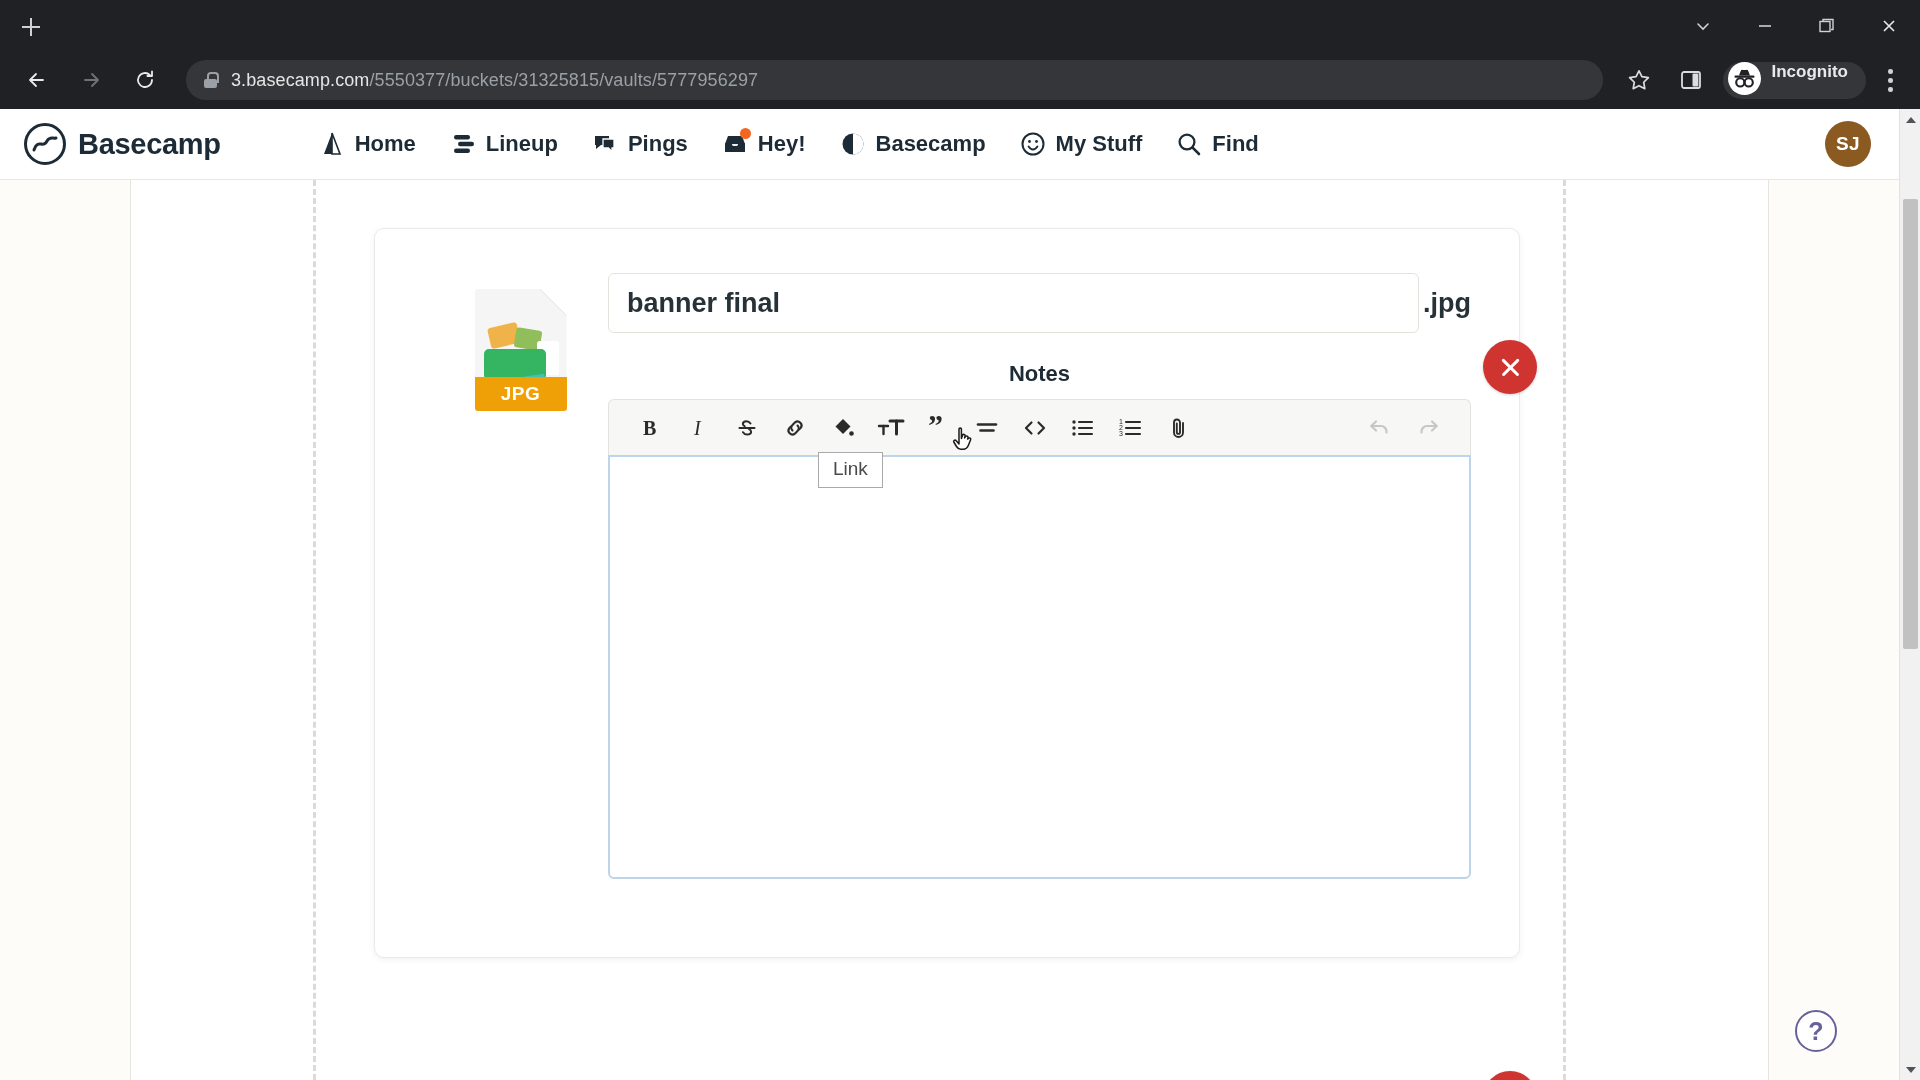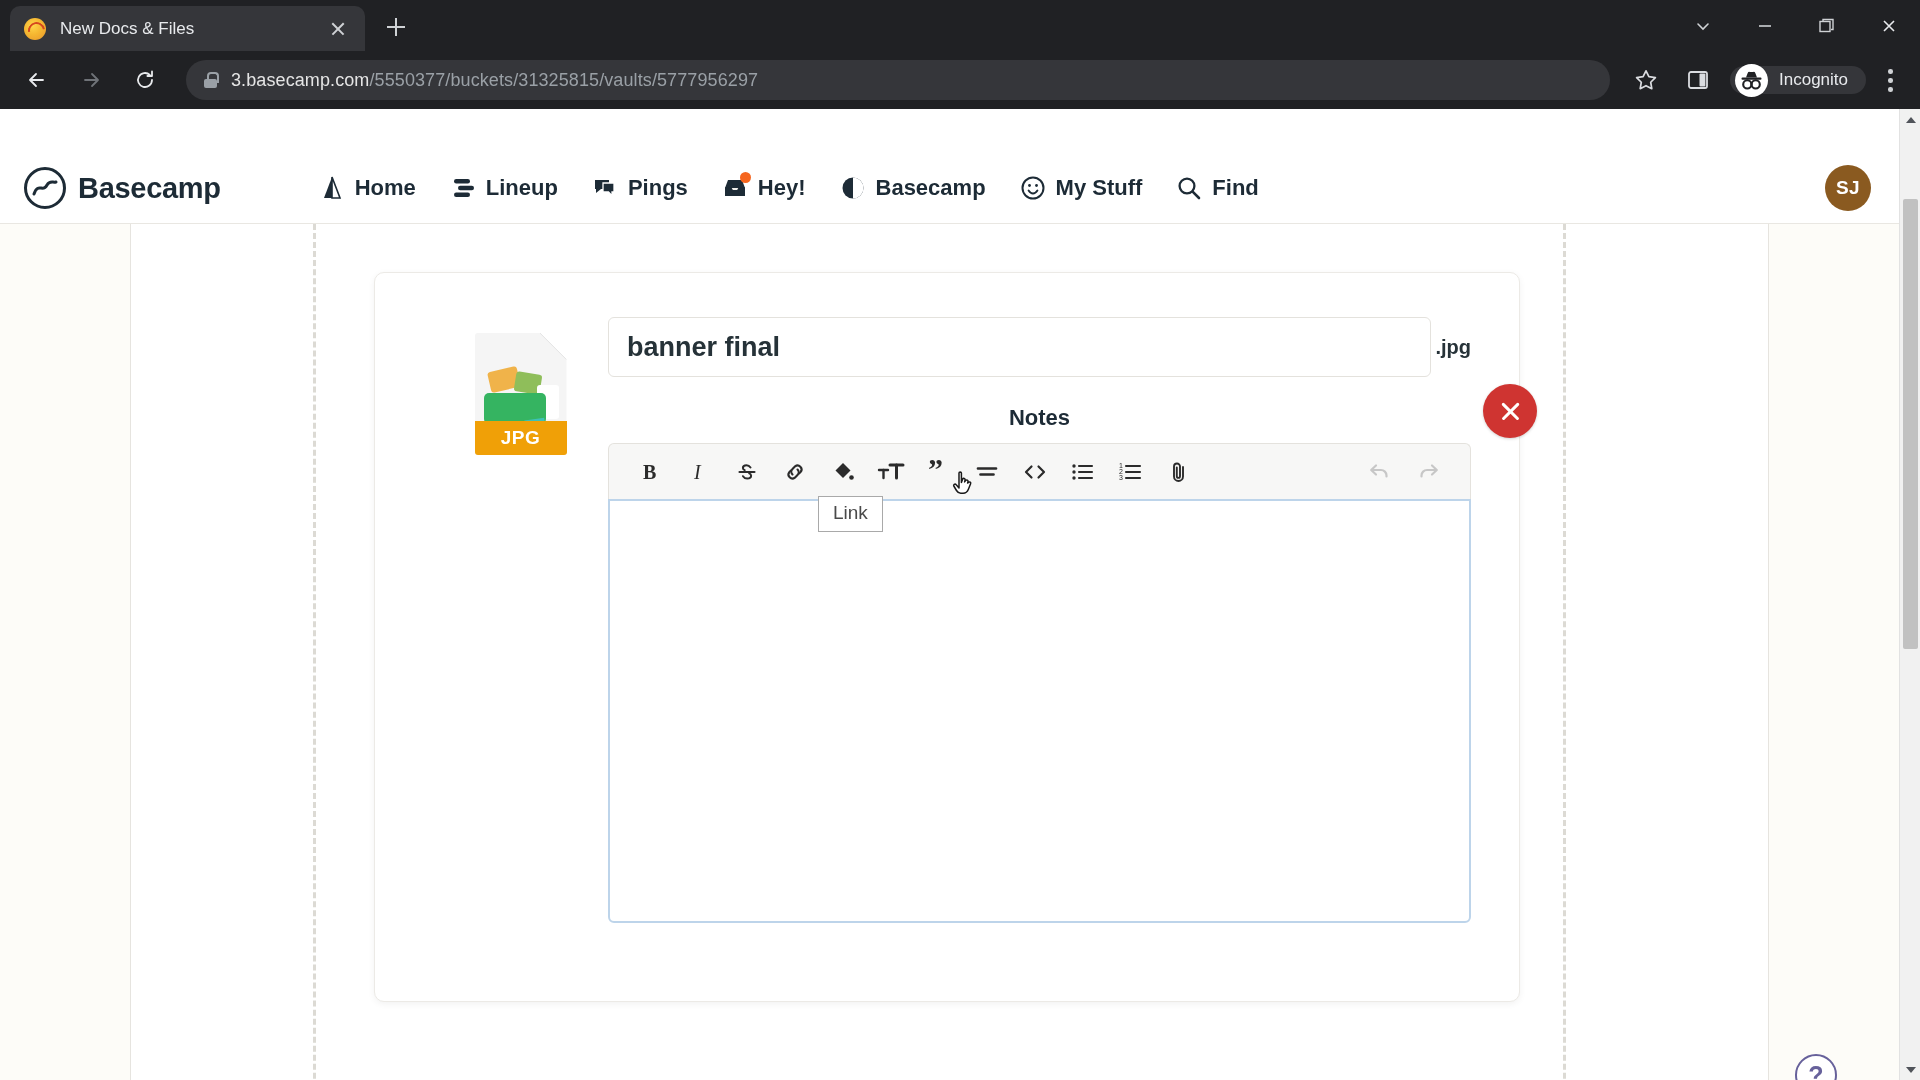--- a/index.html
+++ b/index.html
@@ -91,22 +91,22 @@
     border: 2px solid #9aa0a6; border-bottom: none; border-radius: 4px 4px 0 0;
   }
   .url { font-size: 18px; color: #9aa0a6; white-space: nowrap; letter-spacing: .1px; }
   .url b { color: #e5e5e5; font-weight: 400; }
 
   .star { width: 44px; height: 44px; position: relative; margin-left: 4px; }
   .star svg { position: absolute; left: 50%; top: 50%; transform: translate(-50%,-50%); }
   .sidepanel { width: 44px; height: 44px; position: relative; margin-left: 8px; }
   .sidepanel svg { position: absolute; left: 50%; top: 50%; transform: translate(-50%,-50%); }
   .incognito {
-    height: 28px; background: #35363a; border-radius: 21px;
-    display: flex; align-items: center; padding: 0 18px 0 5px; margin-left: 10px;
+    height: 37px; background: #35363a; border-radius: 21px;
+    display: flex; padding: 0 18px 0 5px; margin-left: 10px; font-weight: bold;
   }
   .incog-icon {
     width: 33px; height: 33px; border-radius: 50%; background: #ffffff;
     position: relative; flex: none; margin-right: 11px;
   }
   .incog-label { color: #e8eaed; font-size: 17px; }
   .kebab { width: 40px; height: 44px; position: relative; margin-left: 4px; }
   .kebab i {
     position: absolute; left: 18px; width: 4.5px; height: 4.5px;
     border-radius: 50%; background: #cfd2d5;
@@ -117,21 +117,20 @@
 
   
   .page {
     position: absolute; left: 0; top: 109px;
     width: 1920px; height: 971px;
     background: #ffffff; overflow: hidden;
   }
   .page-scrollport {
     position: absolute; left: 0; top: 0; right: 21px; bottom: 0;
     background: #e5e5e5;
-    margin-top: 44px;
   }
 
   
   .bc-header {
     height: 71px; background: #ffffff; display: flex; align-items: center;
     padding: 0 24px; position: relative;
     border-bottom: 1px solid #e9e7e2;
   }
   .bc-logo { display: flex; align-items: center; }
   .bc-logo-mark {
@@ -242,21 +241,21 @@
   }
 
   
   .namerow { display: flex; align-items: center; }
   .nameinput {
     flex: 1; height: 60px; border: 1px solid #e4e2dd; border-radius: 6px;
     background: #fff; display: flex; align-items: center; padding: 0 18px;
     font-size: 27px; font-weight: bold; color: #263238;
   }
   .ext {
-    font-size: 20px; font-weight: bold; color: #263238;
+    font-size: 27px; font-weight: bold; color: #263238;
     margin-left: 4px; white-space: nowrap;
   }
   .notes-label {
     font-size: 22px; font-weight: bold; color: #1d2b36; margin-top: 28px; text-align: center;
   }
 
   
   .editor-wrap { margin-top: 12px; position: relative; }
   .editor-toolbar {
     height: 56px; background: #f7f7f6;
@@ -314,25 +313,20 @@
     position: absolute; left: 3px; width: 15px;
     top: 90px; height: 450px; background: #c1c1c1; border-radius: 2px;
   }
 </style>
 </head>
 <body>
 
 <div class="browser">
 
   <div class="tabstrip">
-    <div class="tab">
-      <div class="tab-favicon"></div>
-      <div class="tab-title">New Docs &amp; Files</div>
-      <div class="tab-close"></div>
-    </div>
     <div class="newtab"></div>
 
     <div class="wincontrols">
       <div class="winbtn">
         <svg width="16" height="16" viewBox="0 0 16 16">
             <path d="M3 6l5 5 5-5" stroke="#cfd2d5" stroke-width="1.6" fill="none" stroke-linecap="round"></path>
           </svg>
       </div>
       <div class="winbtn">
         <svg width="16" height="16" viewBox="0 0 16 16">

